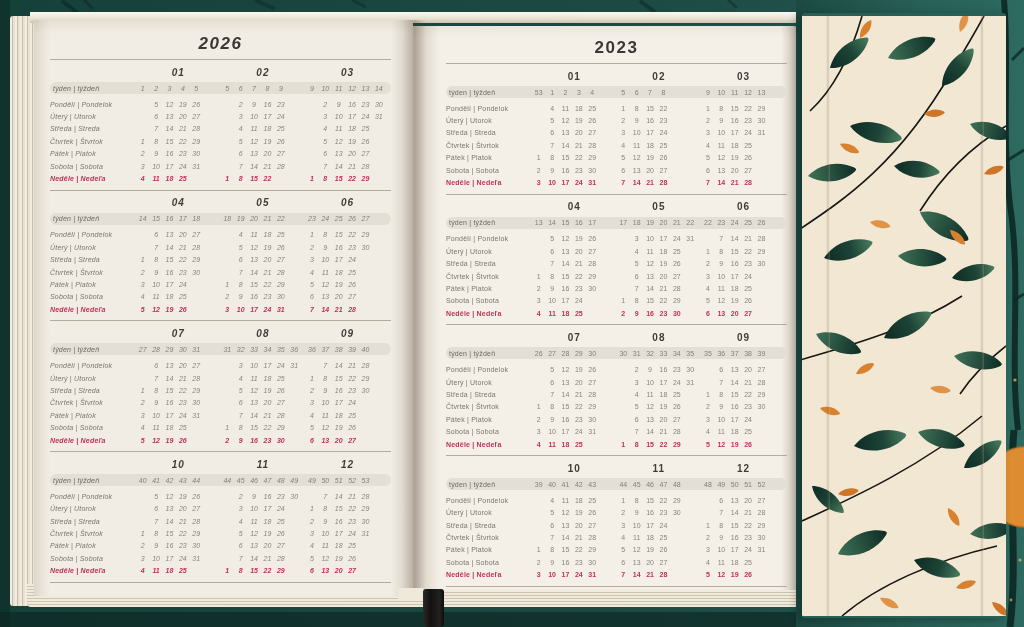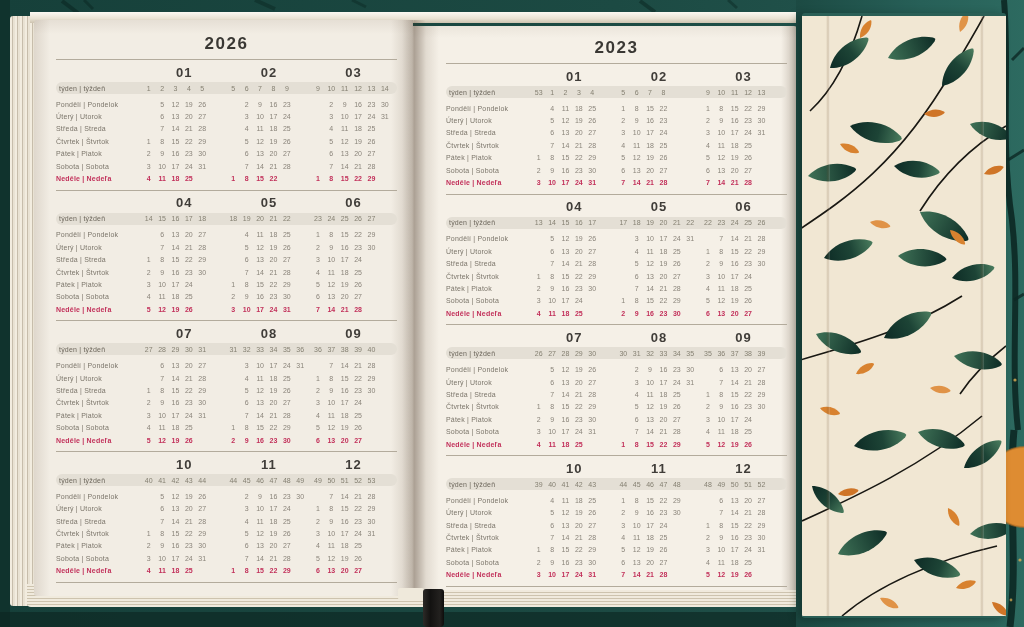--- a/index.html
+++ b/index.html
@@ -30,30 +30,30 @@
   .page-right{left:413px;top:26px;width:384px;height:564px;border-radius:0 3px 3px 0;
     background:
       linear-gradient(90deg,rgba(90,70,50,.25) 0,rgba(0,0,0,0) 26px),
       linear-gradient(270deg,rgba(80,60,40,.28) 0,rgba(0,0,0,0) 16px),
       linear-gradient(180deg,rgba(120,100,80,.08) 0,rgba(0,0,0,0) 12px),
       #f5f0e7;}
   .gutter{position:absolute;left:402px;top:20px;width:24px;height:572px;z-index:4;pointer-events:none;
     background:linear-gradient(90deg,rgba(0,0,0,0) 0,rgba(70,52,38,.14) 42%,rgba(70,52,38,.26) 52%,rgba(0,0,0,0) 100%);}
 
   .page-content{position:relative;}
-  .page-left  .page-content{padding:11px 10px 0 22px;width:341px;}
+  .page-left  .page-content{padding:11px 10px 0 16px;width:341px;font-style:italic;}
   .page-right .page-content{padding:9px 6px 0 33px;width:341px;}
 
   .year-title{text-align:center;font-size:17px;font-weight:bold;color:#3a3834;
     letter-spacing:1.5px;margin:3px 0 5px;}
   .rule{height:0;border-top:1px solid #b3ab9c;margin:2px 0;}
   .block{margin-bottom:5px;}
   .mlabel-row{display:flex;align-items:center;height:20px;}
   .mlabel-spacer{width:86px;flex:none;}
-  .mlabel{width:84.6px;flex:none;text-align:center;font-size:13px;font-weight:bold;
+  .mlabel{width:84.6px;flex:none;text-align:center;font-size:10px;font-weight:bold;
     color:#403d39;letter-spacing:1px;}
   .row{display:flex;align-items:center;height:12.4px;}
   .week-row{background:#e4dfd5;border-radius:6px;height:12px;margin-bottom:4px;}
   .row-label{width:86px;flex:none;font-size:7px;color:#7b756a;white-space:nowrap;letter-spacing:.2px;}
   .week-row .row-label{color:#6e685d;padding-left:3px;width:83px;}
   .mgroup{width:84.6px;flex:none;display:flex;}
   .cell{width:13.4px;flex:none;text-align:center;font-size:7px;color:#8a847a;}
   .week-row .cell{color:#858072;}
   .sunday .row-label,.sunday .cell{color:#c2305a;font-weight:bold;}
 

